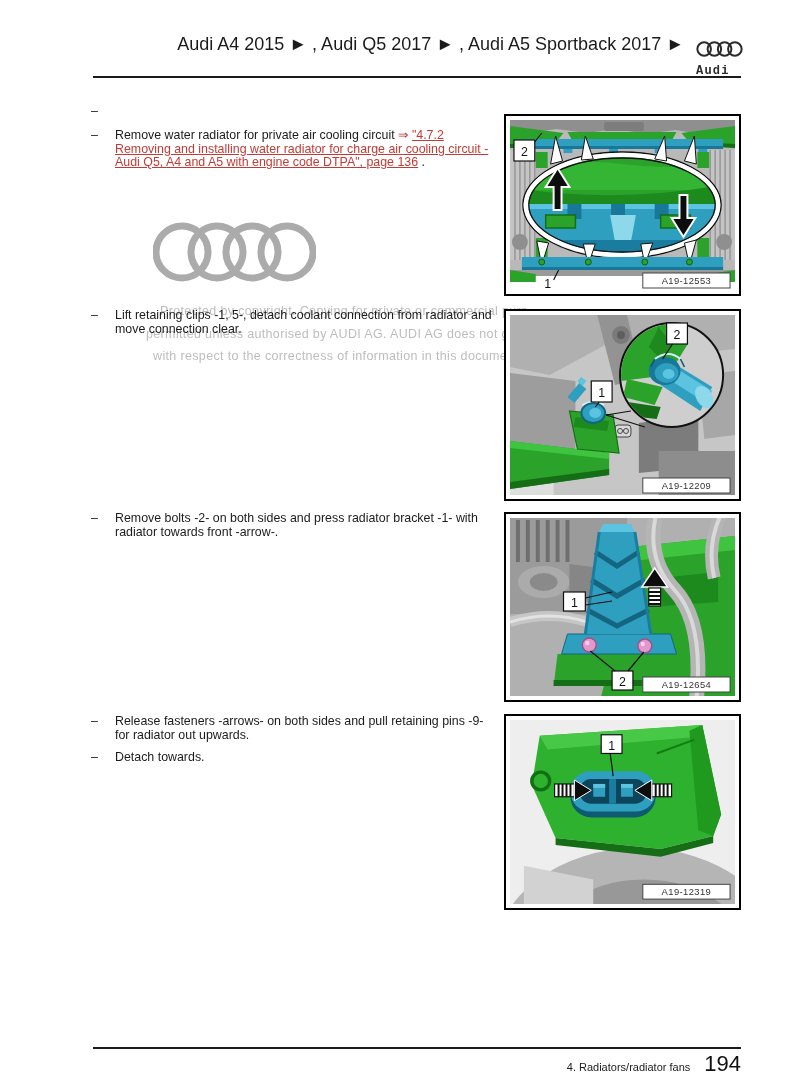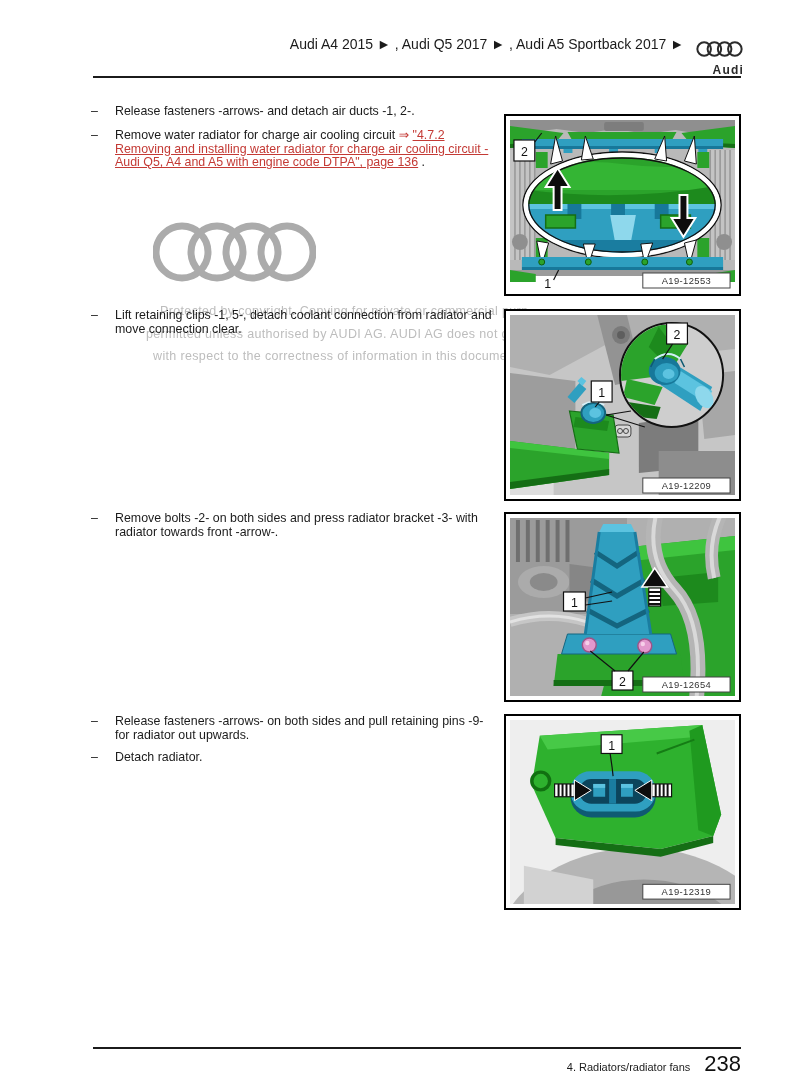--- a/index.html
+++ b/index.html
@@ -1,22 +1,22 @@
 <!DOCTYPE html>
 <html><head>
 <meta charset="utf-8">
 <style>
   html,body { margin:0; padding:0; background:#fff; }
   .page { position:relative; width:794px; height:1086px; background:#fff; overflow:hidden;
           font-family:"Liberation Sans", sans-serif; color:#1b1b1b; }
 
   
   .hdr-text { position:absolute; top:37px; right:110px; text-align:right;
-              font-size:14px; line-height:15.5px; white-space:nowrap; color:#1b1b1b; }
-  .logo { position:absolute; top:40px; right:50px; width:48px; text-align:right; color:#222; }
+              font-size:18px; line-height:15.5px; white-space:nowrap; color:#1b1b1b; }
+  .logo { position:absolute; top:40px; right:50px; width:48px; text-align:left; color:#222;font-family:Liberation Mono, monospace; }
   .logo-audi-text { font-weight:bold; font-size:12px; letter-spacing:1.2px; margin-top:1px; color:#2b2b2b; }
   .rule { position:absolute; left:93px; width:648px; height:2px; background:#1b1b1b; }
   .hdr-rule { top:76px; }
   .ftr-rule { top:1047px; }
 
   
   .bullet { position:absolute; left:91px; width:404px; display:flex;
             font-size:12.4px; line-height:13.6px; z-index:2; }
   .bullet .dash { flex:0 0 24px; }
   .red { color:#c43a35; }
@@ -70,49 +70,48 @@
       <circle cx="99" cy="30" r="26"></circle>
         <circle cx="134" cy="30" r="26"></circle>
     </g>
   </svg>
   <div class="wm-line" style="left:160px; top:304px;">Protected by copyright. Copying for private or commercial purp</div>
   <div class="wm-line" style="left:146px; top:327px;">permitted unless authorised by AUDI AG. AUDI AG does not gua</div>
   <div class="wm-line" style="left:153px; top:349px;">with respect to the correctness of information in this documen</div>
 
   <div class="bullet" style="top:105px;">
     <span class="dash">–</span>
-    <div>Release fasteners -arrows- and detach air ducts -1, 2-.</div>
   </div>
 
   <div class="bullet" style="top:129px;">
     <span class="dash">–</span>
     <div>
-      <span>Remove water radiator for charge air cooling circuit </span><span class="red">⇒</span>
+      <span>Remove water radiator for private air cooling circuit </span><span class="red">⇒</span>
       <a class="ref-link">"4.7.2 Removing and installing water radiator for charge air cooling circuit - Audi Q5, A4 and A5 with engine code DTPA", page 136</a><span> .</span>
     </div>
   </div>
 
   <div class="bullet" style="top:309px;">
     <span class="dash">–</span>
     <div>Lift retaining clips -1, 5-, detach coolant connection from radiator and move connection clear.</div>
   </div>
 
   <div class="bullet" style="top:512px;">
     <span class="dash">–</span>
-    <div>Remove bolts -2- on both sides and press radiator bracket -3- with radiator towards front -arrow-.</div>
+    <div>Remove bolts -2- on both sides and press radiator bracket -1- with radiator towards front -arrow-.</div>
   </div>
 
   <div class="bullet" style="top:715px;">
     <span class="dash">–</span>
     <div>Release fasteners -arrows- on both sides and pull retaining pins -9- for radiator out upwards.</div>
   </div>
 
   <div class="bullet" style="top:751px;">
     <span class="dash">–</span>
-    <div>Detach radiator.</div>
+    <div>Detach towards.</div>
   </div>
 
   <div class="figure fig1">
     <svg viewBox="0 0 227 170" preserveAspectRatio="none">
       <g>
         <rect width="227" height="170" fill="#b9b9b9"></rect>
         <path d="M0,0 H227 V12 L197,15 167,10 137,14 107,9 77,13 47,9 17,13 0,11 Z" fill="#8f8f8f"></path>
         <rect x="95" y="2" width="40" height="9" rx="2" fill="#7d7d7d"></rect>
         <path d="M0,6 L54,13 44,25 0,28 Z" fill="#2ba32b"></path>
         <path d="M227,6 L173,13 183,25 227,28 Z" fill="#2ba32b"></path>
@@ -363,16 +362,16 @@
       <g>
         <rect x="134" y="167" width="88" height="15" fill="#ffffff" stroke="#444444" stroke-width="1"></rect>
         <text x="178" y="178" font-size="9.5" text-anchor="middle" fill="#333333" letter-spacing="0.4">A19-12319</text>
       </g>
     </svg>
   </div>
 
   <div class="rule ftr-rule"></div>
   <div class="footer-meta">
     <span class="footer-section">4. Radiators/radiator fans</span>
-    <span class="footer-page">238</span>
+    <span class="footer-page">194</span>
   </div>
 
 </div>
 
 </body></html>

